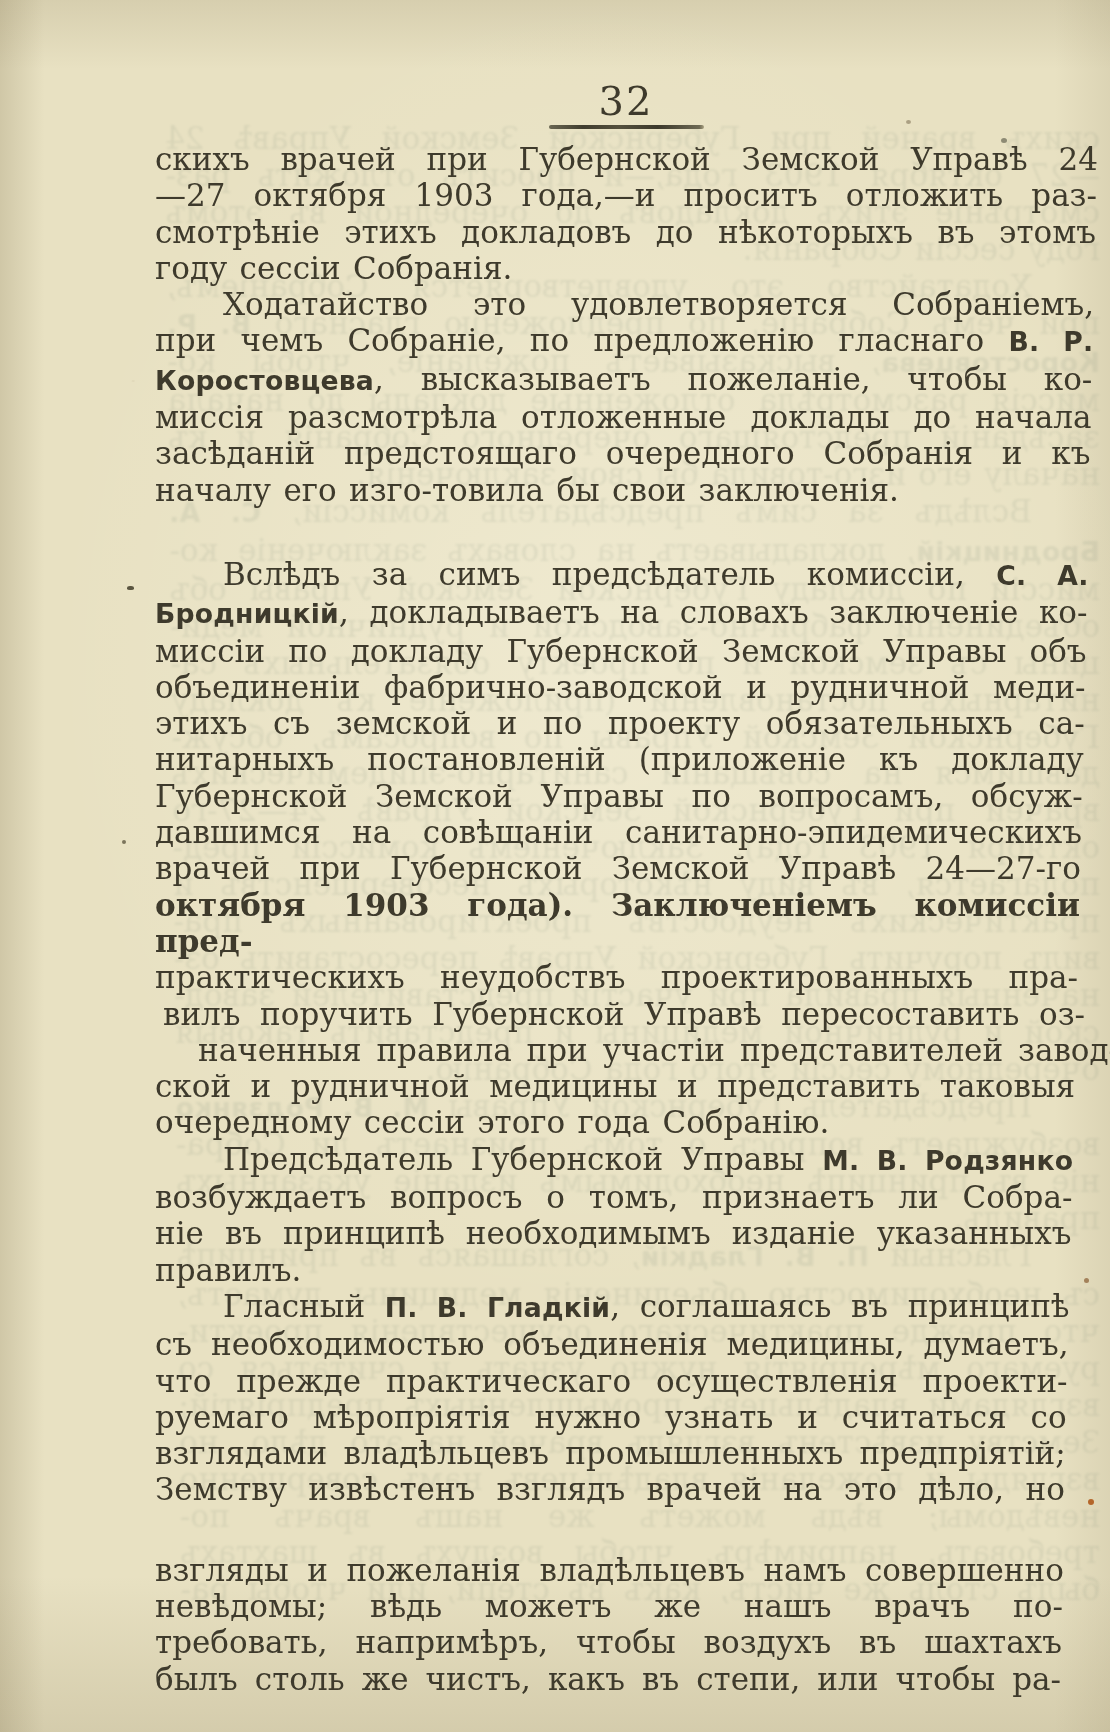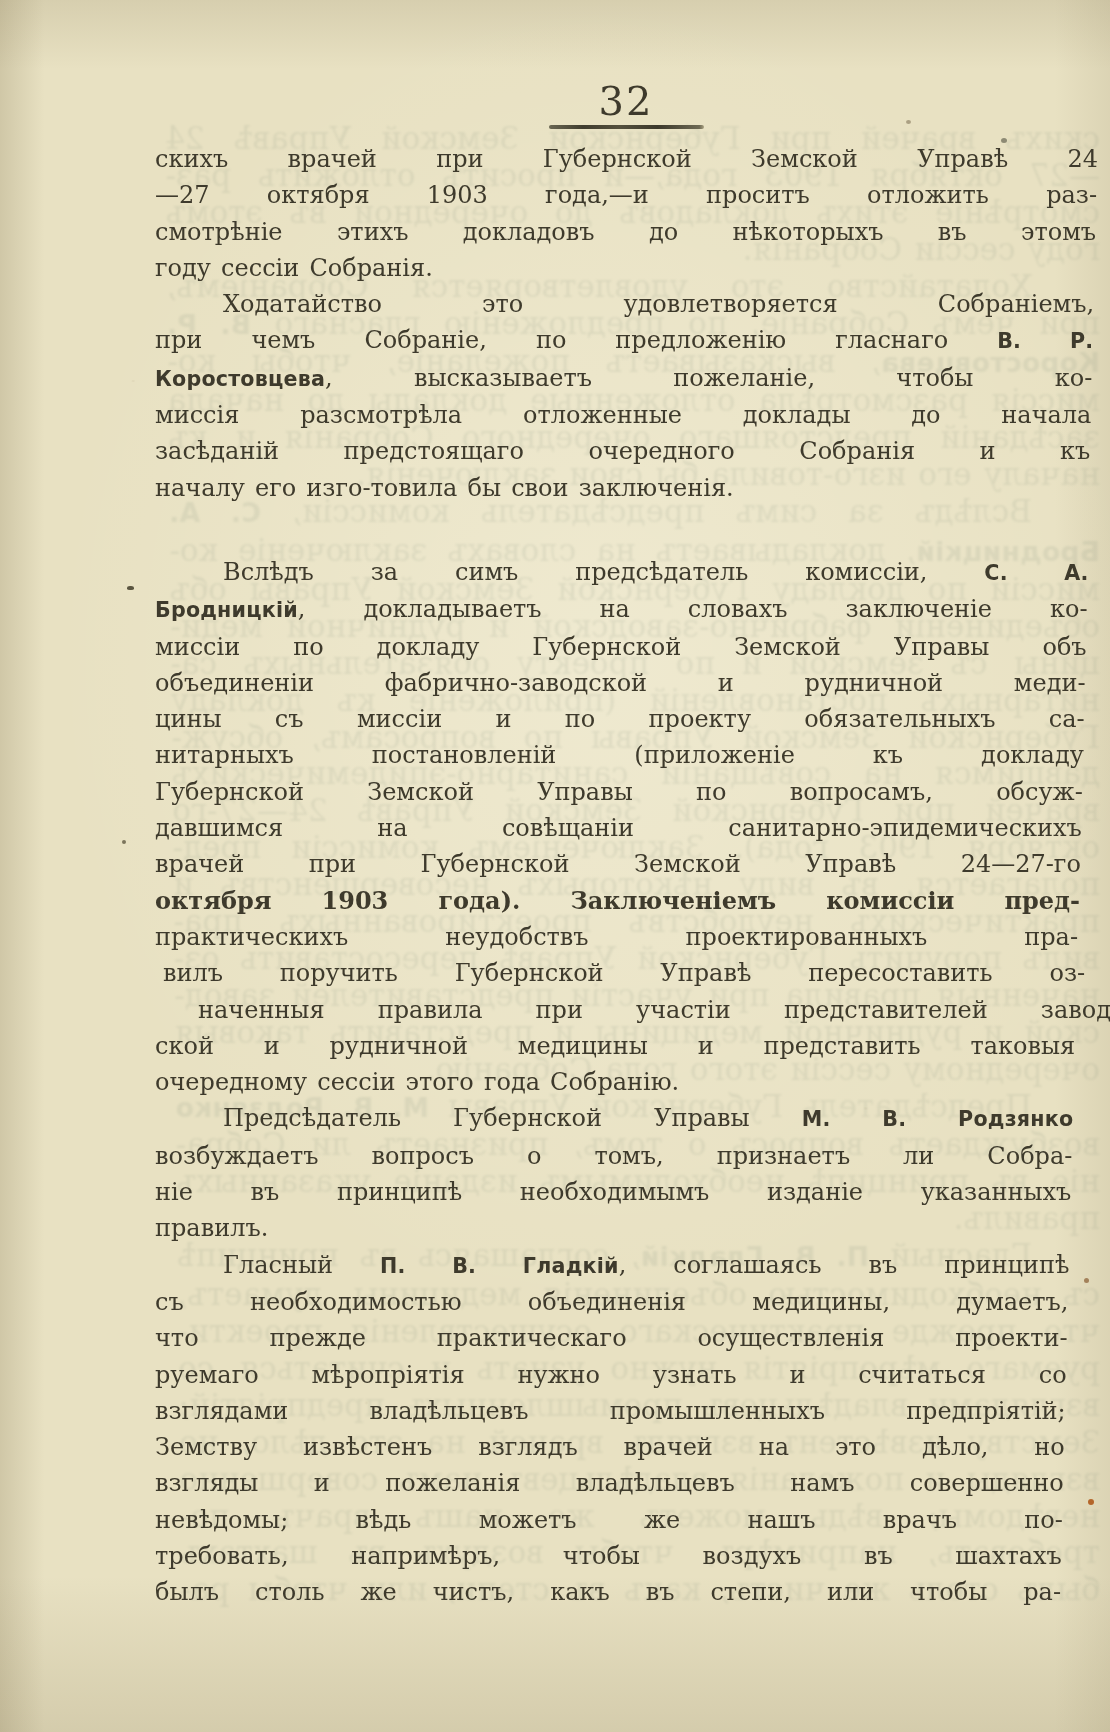--- a/index.html
+++ b/index.html
@@ -34,21 +34,21 @@
     letter-spacing:2px;
   }
   .rule{
     position:absolute;left:549px;top:125px;width:155px;height:4px;
     border-radius:2px;
     background:linear-gradient(90deg,#6a6752,#403d2e 22%,#55513e 45%,#3c392b 70%,#6e6a54 97%,#a79f7f);
   }
   .textcol{
     position:absolute;left:155px;top:141px;width:944px;
     color:var(--ink,#3e3a2c);
-    font-size:24px;line-height:36.3px;
+    font-size:31px;line-height:36.3px;
     word-spacing:2.5px;
   }
   .line{
     text-align:justify;text-align-last:justify;
     white-space:normal;
   }
   .line.par-end{text-align-last:left;}
   .line.indent{text-indent:68px;}
   .line b{
     font-family:"DejaVu Sans", sans-serif;
@@ -147,21 +147,21 @@
         <div class="line" style="width: 937.3px;"><b>Коростовцева</b>, высказываетъ пожеланіе, чтобы ко-</div>
         <div class="line" style="width: 936.4px;">миссія разсмотрѣла отложенные доклады до начала</div>
         <div class="line" style="width: 935.4px;">засѣданій предстоящаго очередного Собранія и къ</div>
         <div class="line par-end" style="width: 934.5px;">началу его изго-товила бы свои заключенія.</div>
       </div>
       <div>
         <div class="line indent" style="width: 933.5px; margin-top: 48px;">Вслѣдъ за симъ предсѣдатель комиссіи, <b>С. А.</b></div>
         <div class="line" style="width: 932.5px;"><b>Бродницкій</b>, докладываетъ на словахъ заключеніе ко-</div>
         <div class="line" style="width: 931.6px;">миссіи по докладу Губернской Земской Управы объ</div>
         <div class="line" style="width: 930.6px;">объединеніи фабрично-заводской и рудничной меди-</div>
-        <div class="line" style="width: 929.7px;">цины съ миссіи и по проекту обязательныхъ са-</div>
+        <div class="line" style="width: 929.7px;">этихъ съ земской и по проекту обязательныхъ са-</div>
         <div class="line" style="width: 928.8px;">нитарныхъ постановленій (приложеніе къ докладу</div>
         <div class="line" style="width: 927.8px;">Губернской Земской Управы по вопросамъ, обсуж-</div>
         <div class="line" style="width: 926.9px;">давшимся на совѣщаніи санитарно-эпидемическихъ</div>
         <div class="line" style="width: 925.9px;">врачей при Губернской Земской Управѣ 24—27-го</div>
         <div class="line" style="width: 925px; font-weight: bold;">октября 1903 года). Заключеніемъ комиссіи пред-</div>
         <div class="line" style="width: 923px;">практическихъ неудобствъ проектированныхъ пра-</div>
         <div class="line" style="width: 922.1px; margin-left: 8px;">вилъ поручить Губернской Управѣ пересоставить оз-</div>
         <div class="line" style="width: 921.1px; margin-left: 43px;">наченныя правила при участіи представителей завод-</div>
         <div class="line" style="width: 920.2px;">ской и рудничной медицины и представить таковыя</div>
         <div class="line par-end" style="width: 919.3px;">очередному сессіи этого года Собранію.</div>
@@ -172,21 +172,21 @@
         <div class="line" style="width: 916.4px;">ніе въ принципѣ необходимымъ изданіе указанныхъ</div>
         <div class="line par-end" style="width: 915.5px;">правилъ.</div>
       </div>
       <div>
         <div class="line indent" style="width: 914.5px;">Гласный <b>П. В. Гладкій</b>, соглашаясь въ принципѣ</div>
         <div class="line" style="width: 913.5px;">съ необходимостью объединенія медицины, думаетъ,</div>
         <div class="line" style="width: 912.6px;">что прежде практическаго осуществленія проекти-</div>
         <div class="line" style="width: 911.6px;">руемаго мѣропріятія нужно узнать и считаться со</div>
         <div class="line" style="width: 910.7px;">взглядами владѣльцевъ промышленныхъ предпріятій;</div>
         <div class="line" style="width: 909.8px;">Земству извѣстенъ взглядъ врачей на это дѣло, но</div>
-        <div class="line" style="width: 908.8px;">взгляды и пожеланія владѣльцевъ намъ совершенно</div>
+        <div class="line" style="width: 908.8px; margin-top: 44px;">взгляды и пожеланія владѣльцевъ намъ совершенно</div>
         <div class="line" style="width: 907.9px;">невѣдомы; вѣдь можетъ же нашъ врачъ по-</div>
         <div class="line" style="width: 906.9px;">требовать, напримѣръ, чтобы воздухъ въ шахтахъ</div>
         <div class="line" style="width: 906px;">былъ столь же чистъ, какъ въ степи, или чтобы ра-</div>
       </div>
     </div>
 
   <div class="speck s1"></div>
   <div class="speck s2"></div>
   <div class="speck s3"></div>
   <div class="speck s4"></div>

